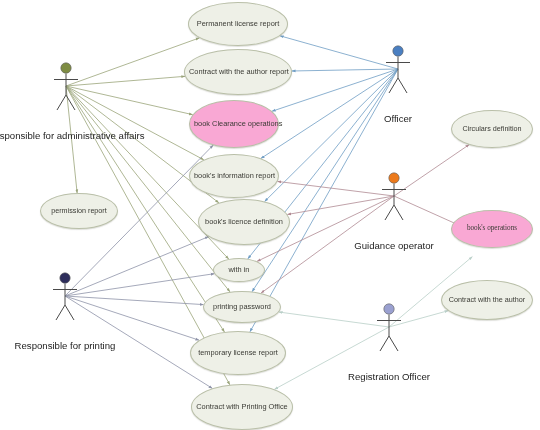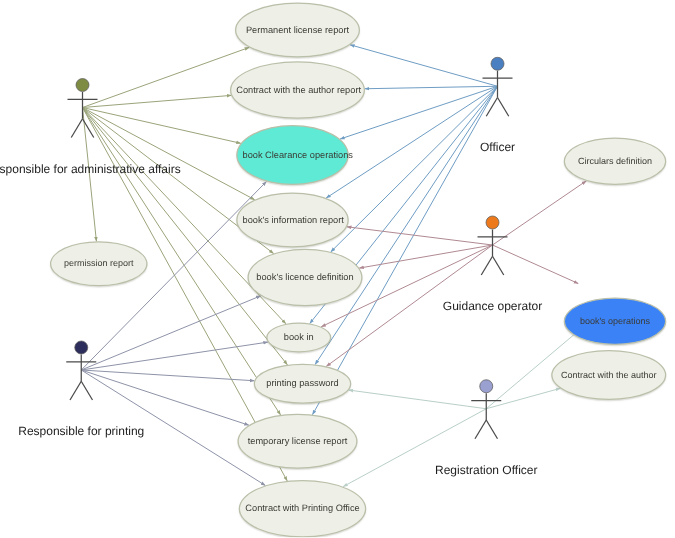--- a/index.html
+++ b/index.html
@@ -129,48 +129,48 @@
       <line x1="389" y1="327" x2="279.01749171542014" y2="312.0363934306694" stroke="#b9cfc8" stroke-width="0.8" marker-end="url(#arrow-registration)"></line>
       <line x1="389" y1="327" x2="274.54135683089356" y2="389.2904180512144" stroke="#b9cfc8" stroke-width="0.8" marker-end="url(#arrow-registration)"></line>
     </svg>
   <div id="node-layer">
       <div class="usecase" style="left: 188px; top: 2px; width: 100px; height: 44px; background: rgb(238, 240, 231); border-color: rgb(185, 191, 168); font-size: 7.4px; color: rgb(58, 58, 52);">
         <span class="uc-label">Permanent license report</span>
       </div>
       <div class="usecase" style="left: 184px; top: 49px; width: 108px; height: 46px; background: rgb(238, 240, 231); border-color: rgb(185, 191, 168); font-size: 7.4px; color: rgb(58, 58, 52); align-items: center;">
         <span class="uc-label">Contract with the author report</span>
       </div>
-      <div class="usecase" style="left: 189px; top: 100px; width: 90px; height: 48px; background: #5eead4; border-color: rgb(185, 191, 168); font-size: 7.4px; color: rgb(58, 58, 52);">
+      <div class="usecase" style="left: 189px; top: 100px; width: 90px; height: 48px; background: #f9a8d4; border-color: rgb(185, 191, 168); font-size: 7.4px; color: rgb(58, 58, 52);">
         <span class="uc-label">book Clearance operations</span>
       </div>
       <div class="usecase" style="left: 189px; top: 154px; width: 90px; height: 44px; background: rgb(238, 240, 231); border-color: rgb(185, 191, 168); font-size: 7.4px; color: rgb(58, 58, 52);">
         <span class="uc-label">book's information report</span>
       </div>
       <div class="usecase" style="left: 198px; top: 199px; width: 92px; height: 46px; background: rgb(238, 240, 231); border-color: rgb(185, 191, 168); font-size: 7.4px; color: rgb(58, 58, 52);">
         <span class="uc-label">book's licence definition</span>
       </div>
       <div class="usecase" style="left: 213px; top: 258px; width: 52px; height: 24px; background: rgb(238, 240, 231); border-color: rgb(185, 191, 168); font-size: 7.4px; color: rgb(58, 58, 52);">
-        <span class="uc-label">book in</span>
+        <span class="uc-label">with in</span>
       </div>
       <div class="usecase" style="left: 203px; top: 291px; width: 78px; height: 32px; background: rgb(238, 240, 231); border-color: rgb(185, 191, 168); font-size: 7.4px; color: rgb(58, 58, 52);">
         <span class="uc-label">printing password</span>
       </div>
       <div class="usecase" style="left: 190px; top: 331px; width: 96px; height: 44px; background: rgb(238, 240, 231); border-color: rgb(185, 191, 168); font-size: 7.4px; color: rgb(58, 58, 52);">
         <span class="uc-label">temporary license report</span>
       </div>
       <div class="usecase" style="left: 191px; top: 384px; width: 102px; height: 46px; background: rgb(238, 240, 231); border-color: rgb(185, 191, 168); font-size: 7.4px; color: rgb(58, 58, 52);">
         <span class="uc-label">Contract with Printing Office</span>
       </div>
       <div class="usecase" style="left: 40px; top: 193px; width: 78px; height: 36px; background: rgb(238, 240, 231); border-color: rgb(185, 191, 168); font-size: 7.2px; color: rgb(58, 58, 52);">
         <span class="uc-label">permission report</span>
       </div>
       <div class="usecase" style="left: 451px; top: 110px; width: 82px; height: 38px; background: rgb(238, 240, 231); border-color: rgb(185, 191, 168); font-size: 7.2px; color: rgb(58, 58, 52);">
         <span class="uc-label">Circulars definition</span>
       </div>
-      <div class="usecase" style="left: 451px; top: 238px; width: 82px; height: 38px; background: #3b82f6; border-color: rgb(185, 191, 168); font-size: 7.2px; color: rgb(58, 58, 52);">
+      <div class="usecase" style="left: 451px; top: 210px; width: 82px; height: 38px; background: #f9a8d4; border-color: rgb(185, 191, 168); font-size: 7.2px; color: rgb(58, 58, 52); font-family: Liberation Serif, serif;">
         <span class="uc-label">book's operations</span>
       </div>
       <div class="usecase" style="left: 441px; top: 280px; width: 92px; height: 40px; background: rgb(238, 240, 231); border-color: rgb(185, 191, 168); font-size: 7.2px; color: rgb(58, 58, 52);">
         <span class="uc-label">Contract with the author</span>
       </div>
       <div class="actor" style="left: 18px; top: 62px;">
         <svg class="actor-glyph" width="34" height="50" viewBox="0 0 34 50">
           <circle cx="17" cy="6" r="5.2" fill="#7e8c43" stroke="#5c5c5c" stroke-width="0.6"></circle>
           <path d="M 17 11.6 L 17 33" stroke="#4a4a4a" stroke-width="1" fill="none"></path>
           <path d="M 5 17.5 L 29 17.5" stroke="#4a4a4a" stroke-width="1" fill="none"></path>

